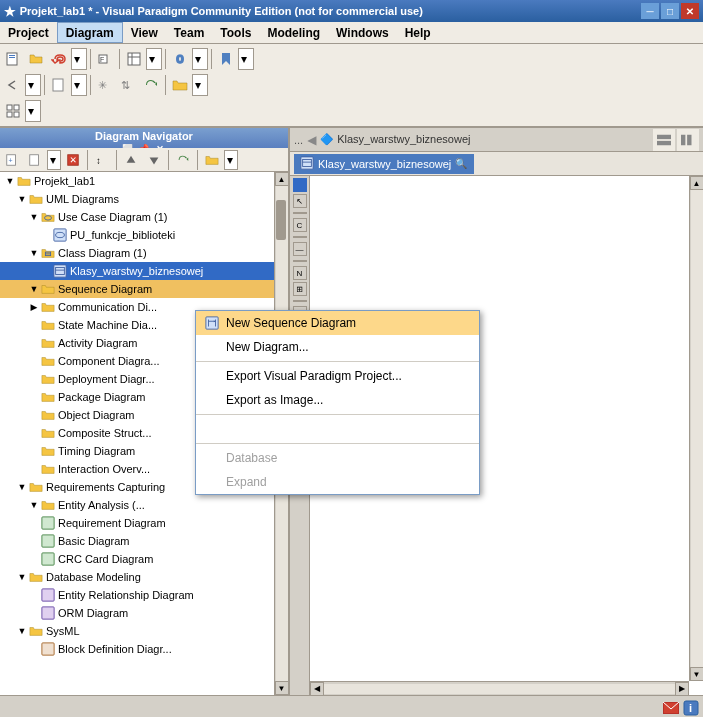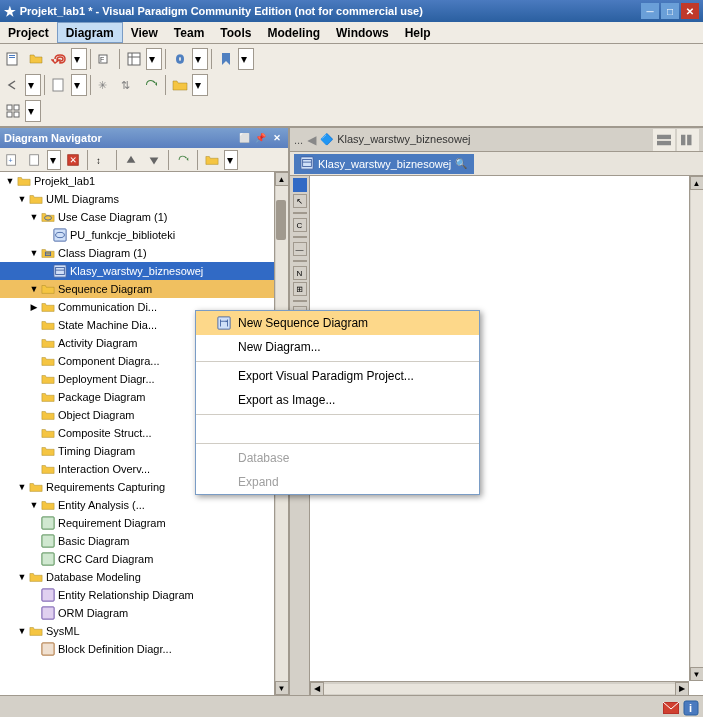--- a/index.html
+++ b/index.html
@@ -89,20 +89,21 @@
     #panel-header {
       background: linear-gradient(to bottom, #7a9fcf, #5a7fbf);
       color: white;
       padding: 2px 4px;
       font-size: 11px;
       font-weight: bold;
       display: flex;
       align-items: center;
       justify-content: space-between;
       height: 20px;
+      flex-direction: column;
     }
     #panel-header-controls { display: flex; gap: 2px; }
     .panel-ctrl-btn {
       width: 14px; height: 14px;
       display: flex; align-items: center; justify-content: center;
       font-size: 9px; cursor: pointer; color: white;
     }
     #panel-toolbar {
       background: #f0ece4;
       border-bottom: 1px solid #a0998e;
@@ -184,21 +185,21 @@
       width: 285px;
       background: white;
       border: 1px solid #7a9cc5;
       box-shadow: 2px 2px 6px rgba(0,0,0,0.4);
       z-index: 100;
       font-size: 12px;
     }
     .ctx-item {
       display: flex;
       align-items: center;
-      padding: 4px 20px;
+      padding: 4px 8px;
       cursor: pointer;
       gap: 6px;
       height: 24px;
     }
     .ctx-item.highlighted-item { background: #fdd88a; }
     .ctx-item.disabled { color: #a0a0a0; cursor: default; }
     .ctx-icon { width: 16px; height: 16px; display: flex; align-items: center; justify-content: center; flex-shrink: 0; }
     .ctx-separator { height: 1px; background: #d0ccc4; margin: 2px 0; }
 
     

